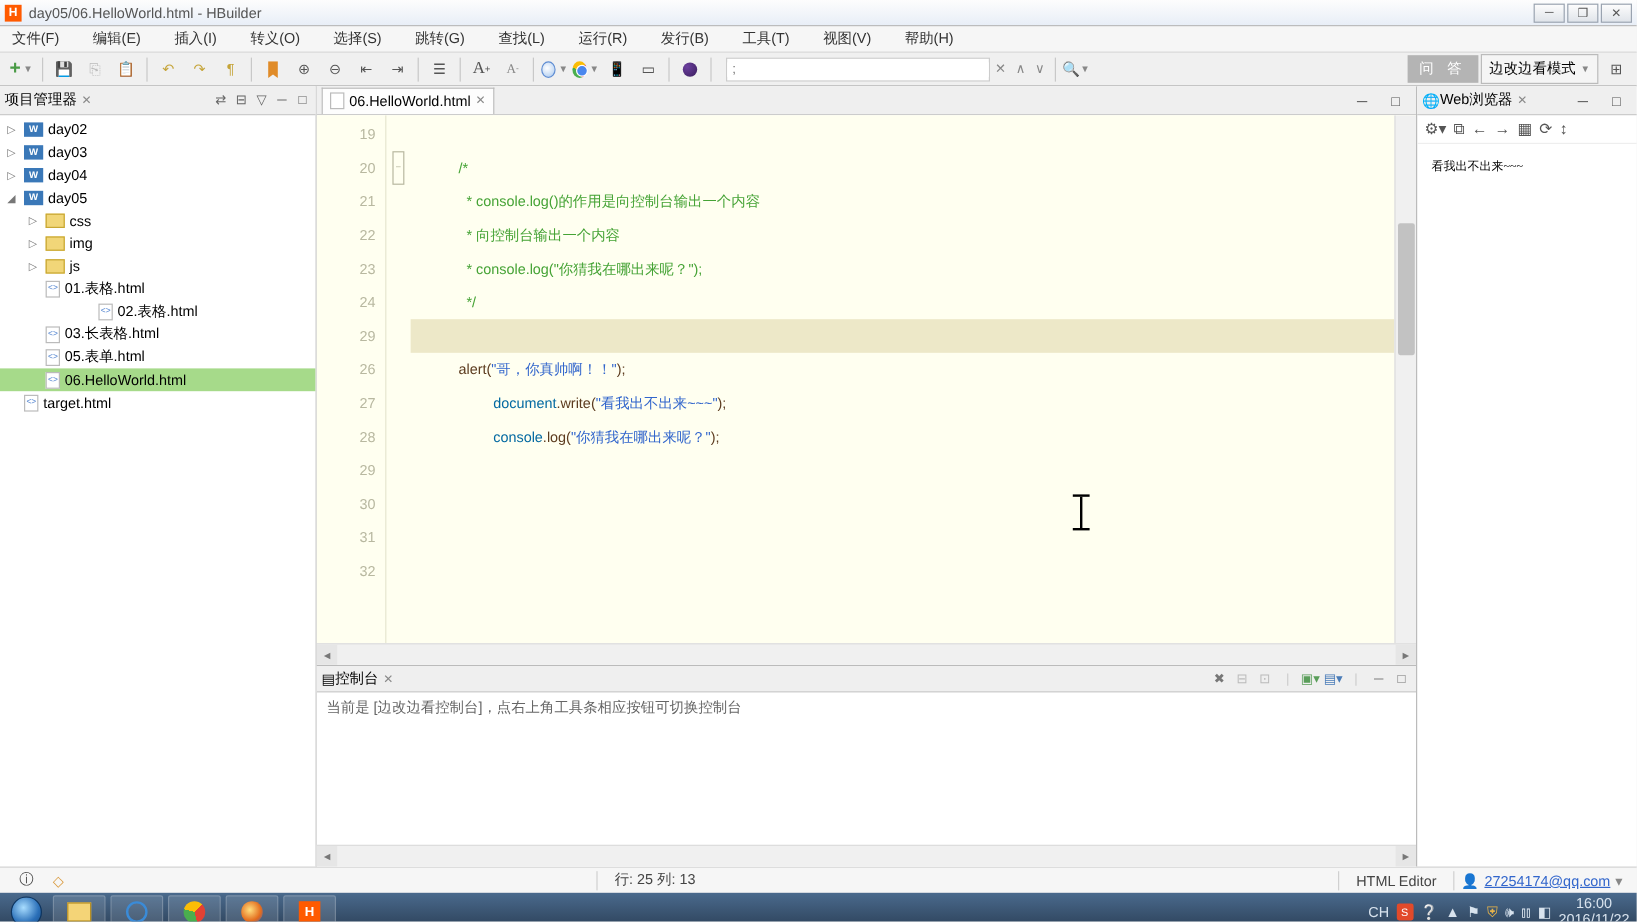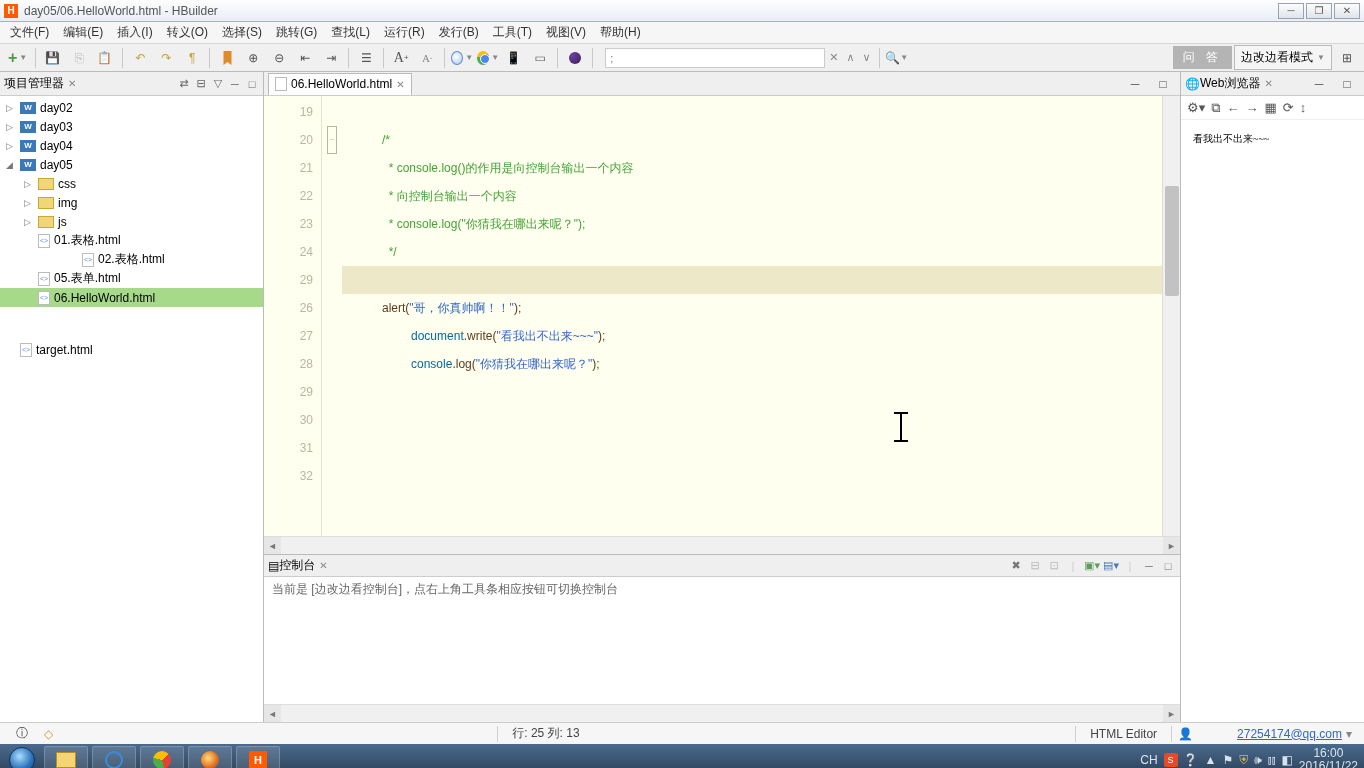--- a/index.html
+++ b/index.html
@@ -4,21 +4,21 @@
 <style>
 * { margin: 0; padding: 0; box-sizing: border-box; font-family: "Microsoft YaHei", "SimSun", Arial, sans-serif; font-size: 12px; }
 body { width: 1364px; height: 768px; background: #f0f0f0; overflow: hidden; position: relative; }
 
 .titlebar { height: 22px; background: linear-gradient(#fdfdfd,#e8eef7); display: flex; align-items: center; padding: 0 4px; border-bottom: 1px solid #b0b0b0; }
 .titlebar-icon { width: 14px; height: 14px; background: #ff5a00; color: #fff; font-weight: bold; display: flex; align-items: center; justify-content: center; font-size: 10px; margin-right: 6px; }
 .titlebar-text { color: #555; }
 .win-buttons { margin-left: auto; display: flex; gap: 2px; }
 .win-btn { width: 26px; height: 16px; background: linear-gradient(#fcfcfc,#e0e4ea); border: 1px solid #9aa3b0; display: flex; align-items: center; justify-content: center; font-size: 10px; color: #555; }
 
-.menubar { height: 22px; background: #f6f6f6; display: flex; align-items: center; padding: 0 4px; gap: 2px; border-bottom: 1px solid #d5d5d5; }
+.menubar { height: 22px; background: #f6f6f6; display: flex; align-items: center; padding: 0 4px; gap: 16px; border-bottom: 1px solid #d5d5d5; }
 .menu-item { padding: 2px 6px; color: #333; }
 
 .toolbar { height: 28px; background: #f0f0f0; display: flex; align-items: center; padding: 0 4px; border-bottom: 1px solid #bbb; }
 .tb-btn { width: 22px; height: 22px; display: flex; align-items: center; justify-content: center; color: #555; margin: 0 2px; }
 .tb-sep { width: 1px; height: 20px; background: #c8c8c8; margin: 0 4px; }
 .tb-new-dd { display: flex; align-items: center; color: #4a9b46; font-size: 16px; font-weight: bold; padding: 0 4px; }
 .tb-new-dd .dd-arrow { font-size: 8px; color: #888; margin-left: 2px; }
 .tb-btn.disabled { color: #bbb; }
 .tb-font-inc { font-family: "Times New Roman"; font-size: 14px; }
 .tb-font-dec { font-family: "Times New Roman"; font-size: 11px; color: #888; }
@@ -89,21 +89,21 @@
 .browser-tabs { height: 24px; background: #efefef; display: flex; align-items: center; padding: 0 4px; border-bottom: 1px solid #ccc; }
 .browser-tabs .right-icons { margin-left: auto; display: flex; gap: 2px; }
 .browser-toolbar { height: 24px; display: flex; align-items: center; gap: 6px; padding: 0 6px; border-bottom: 1px solid #eee; }
 .browser-toolbar span { color: #555; font-size: 13px; }
 .browser-body { flex: 1; padding: 12px; font-family: "SimSun"; font-size: 10px; }
 
 .status-bar { height: 22px; background: #f6f6f6; border-top: 1px solid #ccc; display: flex; align-items: center; padding: 0 8px; font-size: 12px; }
 .status-sep { width: 1px; height: 16px; background: #d0d0d0; margin: 0 6px; }
 .status-item { padding: 0 8px; color: #444; }
 .status-right { margin-left: auto; display: flex; align-items: center; }
-.status-right a { color: #3266cc; text-decoration: underline; margin-left: 40px; }
+.status-right a { color: #3266cc; text-decoration: underline; }
 .status-user-icon { color: #888; margin-right: 4px; }
 
 .taskbar { height: 32px; background: linear-gradient(#4a6a8d,#2b3f56); display: flex; align-items: center; padding-left: 2px; }
 .task-start { width: 40px; height: 30px; display: flex; align-items: center; justify-content: center; }
 .win-orb { width: 26px; height: 26px; border-radius: 50%; background: radial-gradient(circle at 40% 35%, #a8ddff, #2a6fb8 60%, #174a82); border: 1px solid #0d3560; position: relative; }
 .task-btn { width: 44px; height: 28px; margin: 0 2px; background: rgba(255,255,255,0.12); border: 1px solid rgba(255,255,255,0.2); display: flex; align-items: center; justify-content: center; border-radius: 2px; }
 .task-btn .ic-folder { width: 20px; height: 16px; background: #f4d477; border: 1px solid #b88f22; }
 .task-btn .ic-ie { width: 18px; height: 18px; border: 2px solid #3a8bd8; border-radius: 50%; }
 .task-btn .ic-chrome { width: 18px; height: 18px; border-radius: 50%; background: conic-gradient(from 45deg, #e34133 0 120deg, #4aae4e 120deg 240deg, #fbbd06 240deg 360deg); }
 .task-btn .ic-ff { width: 18px; height: 18px; border-radius: 50%; background: radial-gradient(circle at 40% 40%, #ffdf7e, #e36c1d 60%, #3a5fbe); }
@@ -260,28 +260,33 @@
           <span class="label">01.表格.html</span>
         </div>
         <div class="tree-row" style="padding-left: 24px; margin-left: 44px;">
           <span class="arrow"></span>
           <span class="icon-html"></span>
           <span class="label">02.表格.html</span>
         </div>
         <div class="tree-row" style="padding-left: 24px;">
           <span class="arrow"></span>
           <span class="icon-html"></span>
+          <span class="label">03.长表格.html</span>
+        </div>
+        <div class="tree-row" style="padding-left: 24px;">
+          <span class="arrow"></span>
+          <span class="icon-html"></span>
           <span class="label">05.表单.html</span>
         </div>
         <div class="tree-row selected" style="padding-left: 24px;">
           <span class="arrow"></span>
           <span class="icon-html"></span>
           <span class="label">06.HelloWorld.html</span>
         </div>
-        <div class="tree-row" style=" margin-top: 33px;">
+        <div class="tree-row" style="">
           <span class="arrow"></span>
           <span class="icon-html"></span>
           <span class="label">target.html</span>
         </div>
       </div>
   </div>
 
   <div class="center-panel">
     <div class="editor-tabs">
       <div class="editor-tab">

